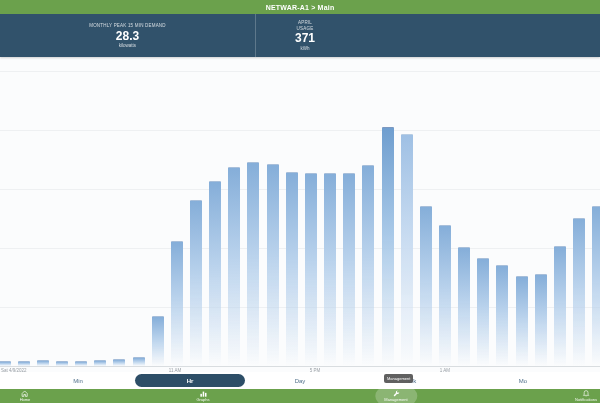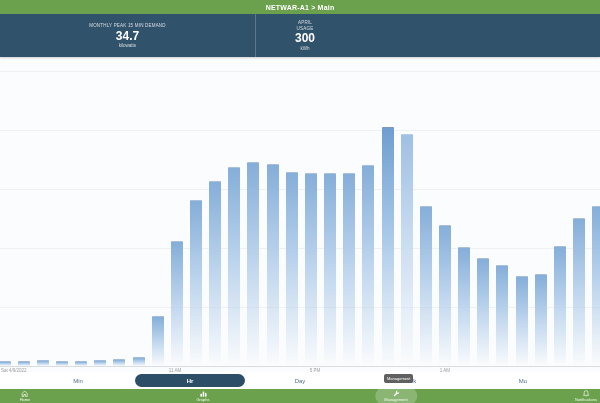--- a/index.html
+++ b/index.html
@@ -67,26 +67,26 @@
 
 <div id="app">
 
   <div class="titlebar">
     <span class="title">NETWAR-A1 &gt; Main</span>
   </div>
 
   <div class="statsbar">
     <div class="statcard c1">
       <span class="lbl">MONTHLY PEAK 15 MIN DEMAND</span>
-      <span class="val">34.7</span>
+      <span class="val">28.3</span>
       <span class="unit">kilowatts</span>
     </div>
     <div class="statcard c2">
       <span class="lbl"><span>APRIL</span><br><span>USAGE</span></span>
-      <span class="val">300</span>
+      <span class="val">371</span>
       <span class="unit">kWh</span>
     </div>
   </div>
 
   <div class="chart">
     <div class="gridline" style="top: 14px;"></div>
       <div class="gridline" style="top: 73px;"></div>
       <div class="gridline" style="top: 132px;"></div>
       <div class="gridline" style="top: 191px;"></div>
       <div class="gridline" style="top: 250px;"></div>

